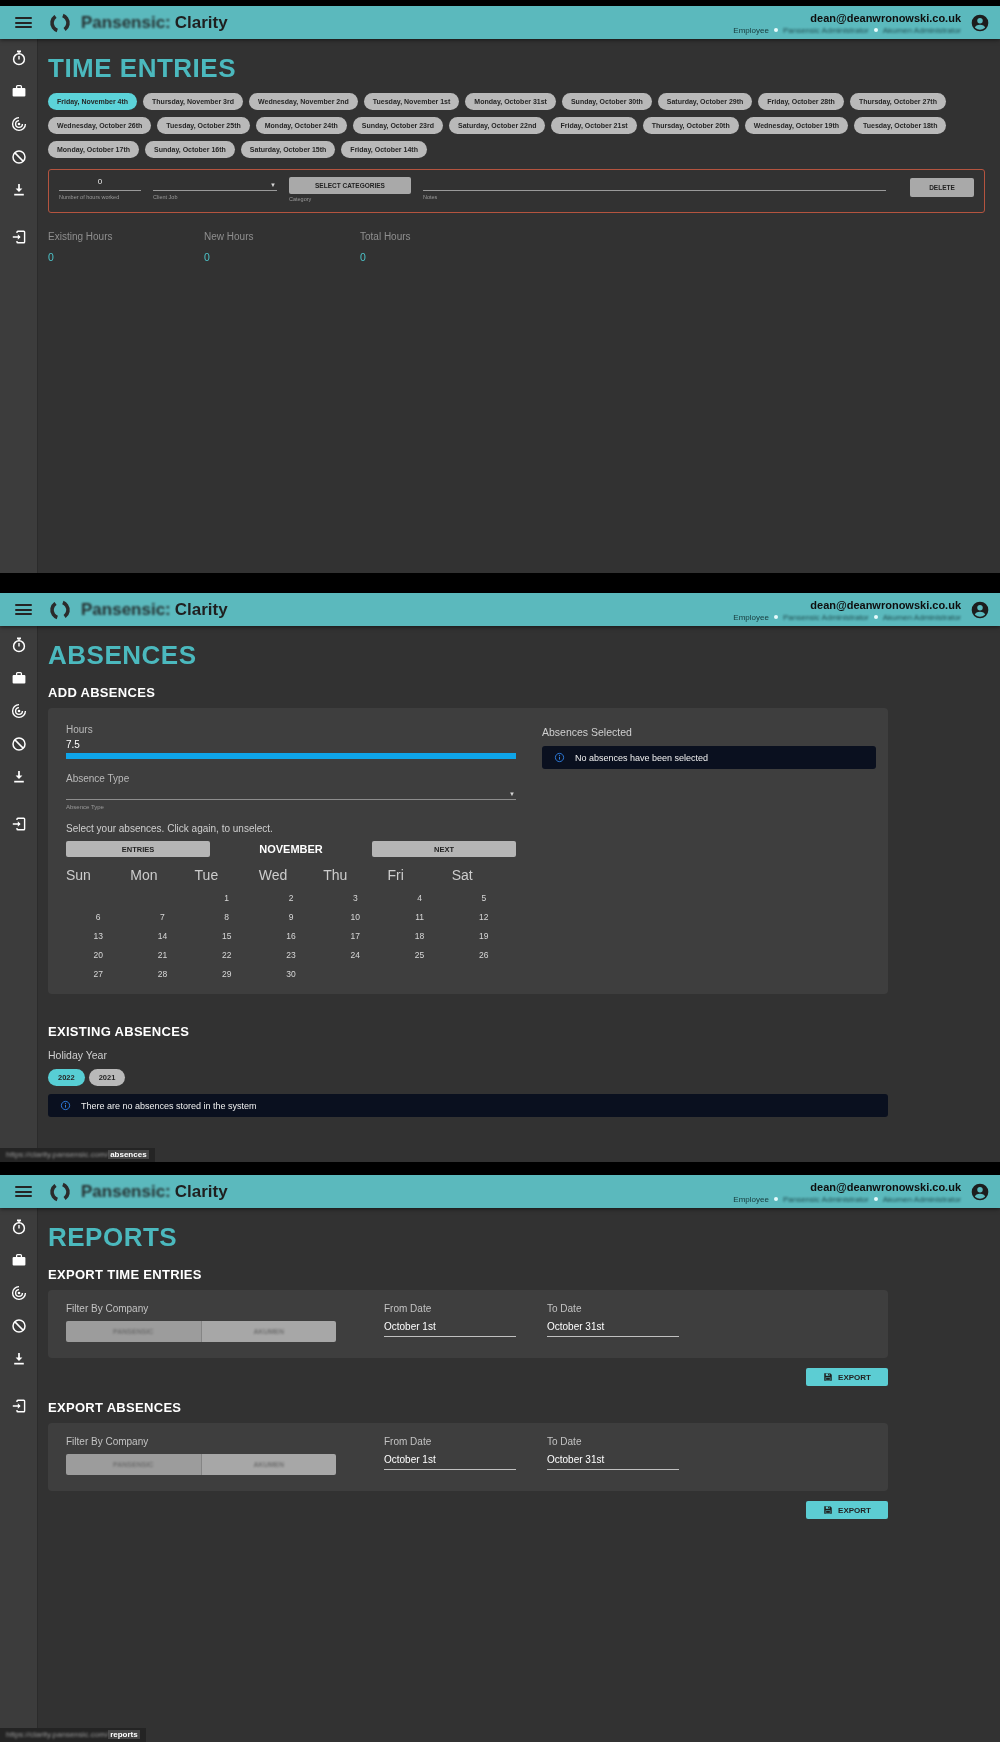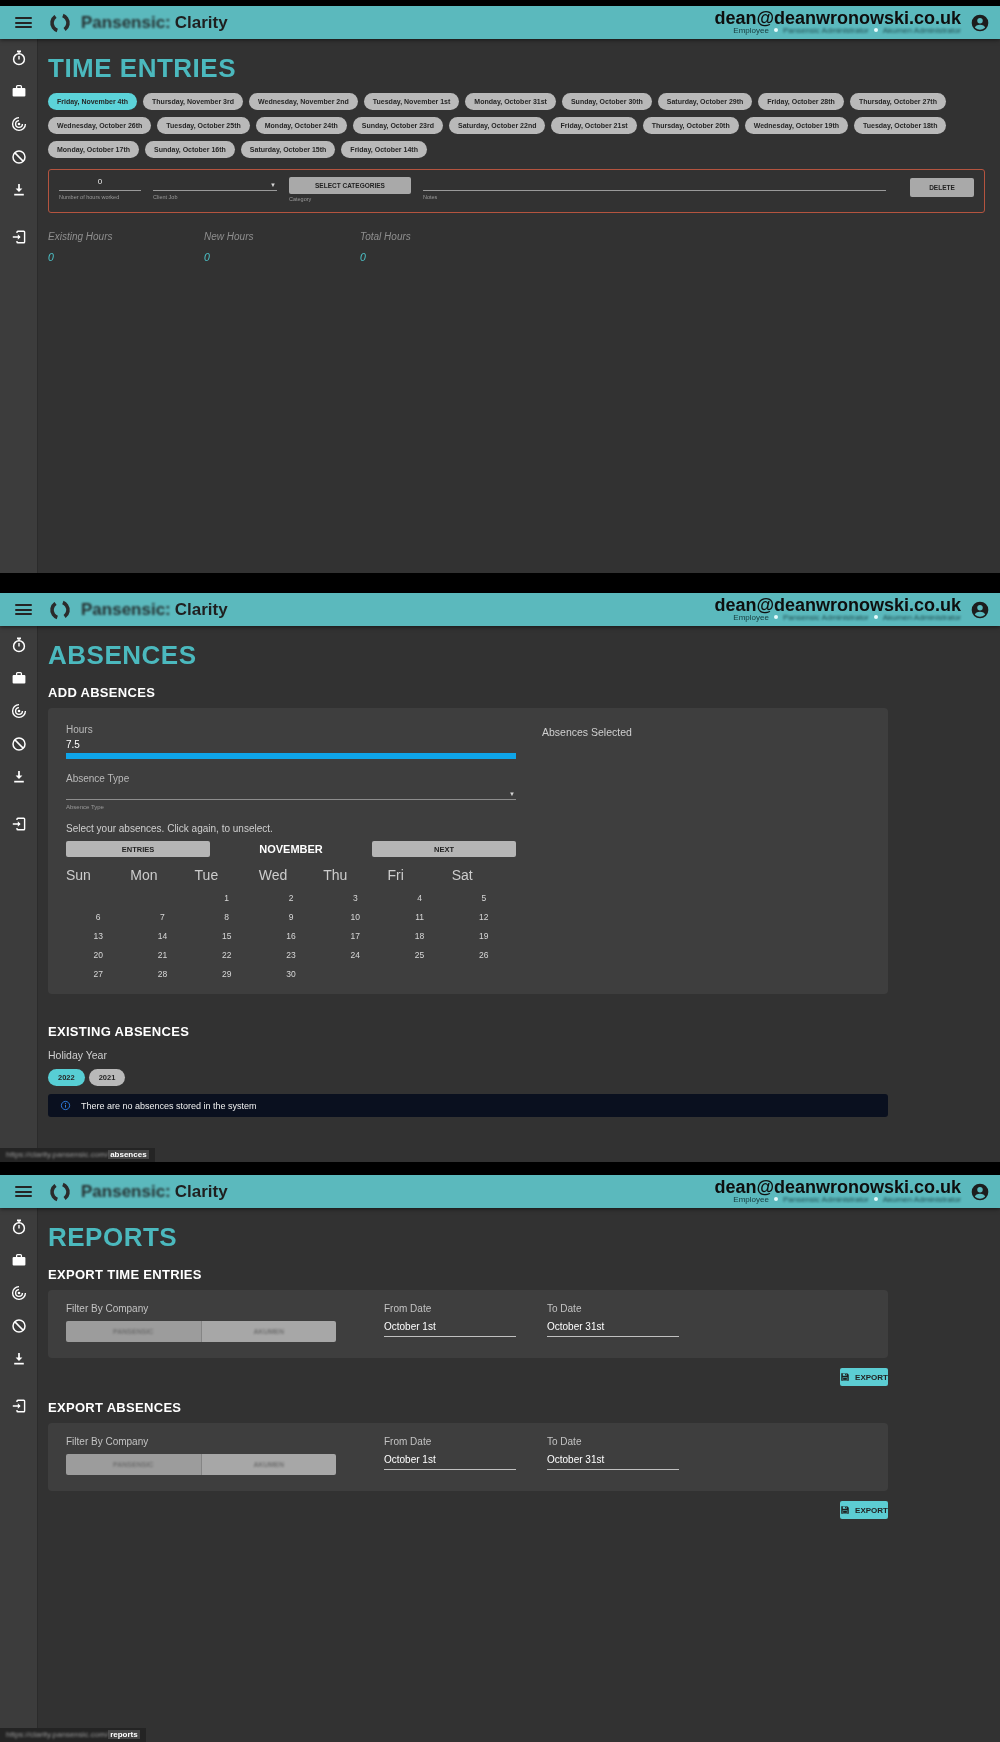--- a/index.html
+++ b/index.html
@@ -11,21 +11,21 @@
   .shot { position:absolute; left:0; width:1000px; }
   .appbar { position:relative; height:33px; background:#5bb9bd; display:flex; align-items:center;
             padding:0 10px; box-shadow:0 1px 4px rgba(0,0,0,.55); z-index:2; }
   .hamburger { width:17px; display:flex; flex-direction:column; gap:2.5px; margin:0 16px 0 5px; cursor:pointer; }
   .hamburger i { display:block; height:2px; background:#242424; border-radius:1px; }
   .logo { width:24px; height:24px; margin-right:9px; }
   .app-title { font-size:17px; color:#1f1f1f; white-space:nowrap; display:flex; gap:4px; }
   .app-title .pfx { font-weight:600; }
   .app-title b { font-weight:700; }
   .user-block { margin-left:auto; text-align:right; margin-right:9px; }
-  .email { font-size:18px; font-weight:700; color:#0e0e0e; line-height:14px; }
+  .email { font-size:11px; font-weight:700; color:#0e0e0e; line-height:14px; }
   .roles { font-size:8px; color:#173a3c; display:flex; align-items:center; justify-content:flex-end; gap:5px; margin-top:1px; }
   .roles .dot { width:4px; height:4px; border-radius:50%; background:#e7fbfc; display:inline-block; }
   .account { width:20px; height:20px; cursor:pointer; }
   .redacted { filter:blur(1.2px); opacity:.88; }
 
   
   .body { position:absolute; top:33px; left:0; right:0; bottom:0; background:#323232; display:flex; }
   .sidebar { width:38px; background:#3c3c3c; box-shadow:inset -1px 0 0 #2b2b2b;
              padding-top:11px; display:flex; flex-direction:column; align-items:center; gap:17px; flex:none; }
   .side-icon { width:16px; height:16px; cursor:pointer; }
@@ -59,21 +59,21 @@
   .cat-col { width:122px; display:flex; flex-direction:column; }
   .btn.cats { height:17px; width:100%; font-size:6.5px; background:#a9a9a9; }
   .cat-col .fl { margin-top:2px; }
   .btn.delete { width:64px; height:19px; font-size:6.5px; margin-left:12px; margin-top:1px; background:#a9a9a9; }
 
   .actions { display:flex; justify-content:flex-end; gap:3px; margin-top:12px; }
   .btn.addrow { height:17px; padding:0 11px; font-size:7.5px; }
   .btn.save { height:17px; padding:0 11px; font-size:7.5px; background:#5ccdd3; }
 
   .stats { display:flex; margin-top:18px; }
-  .stat { width:156px;font-style:italic; }
+  .stat { width:156px; }
   .stat-label { color:#8f8f8f; font-size:10px; }
   .stat-value { color:#4cc3c9; font-size:10.5px; margin-top:9px; }
 
   
   .panel { background:#3e3e3e; border-radius:4px; margin-top:8px; }
   .abs-panel { padding:16px 12px 14px 18px; display:flex; min-height:262px; }
   .abs-left { width:450px; flex:none; }
   .abs-right { flex:1; margin-left:26px; max-width:350px; }
   .ilabel { font-size:10px; color:#b9b9b9; }
   .ival { font-size:10px; color:#fff; margin-top:4px; border-bottom:6px solid #0ea5e9; padding-bottom:3px; }
@@ -114,21 +114,21 @@
   .segmented { display:flex; margin-top:7px; width:270px; border-radius:2px; overflow:hidden; }
   .seg { flex:1; height:21px; font-size:7px; font-weight:700; color:#696969; border:none;
          font-family:inherit; cursor:pointer; }
   .seg.s1 { background:#9c9c9c; border-right:1px solid #858585; }
   .seg.s2 { background:#a7a7a7; }
   .rcol2 { margin-left:40px; width:139px; flex:none; }
   .rcol3 { margin-left:24px; width:139px; flex:none; }
   .dval { font-size:10px; color:#fff; margin-top:7px; border-bottom:1px solid #c0c0c0;
           padding-bottom:4px; width:132px; cursor:text; }
   .export-row { display:flex; justify-content:flex-end; margin-top:10px; }
-  .btn.export { height:18px; padding:0 0; background:#5ccdd3; gap:5px; font-size:8px; }
+  .btn.export { height:18px; padding:0 17px; background:#5ccdd3; gap:5px; font-size:8px; }
   .btn.export svg { width:10px; height:10px; }
 </style>
 </head>
 <body>
 
 <div id="stage">
 
   <section class="shot" style="top:6px;height:567px;">
     <header class="appbar">
       <div class="hamburger">
@@ -412,20 +412,28 @@
                 <span class="cal-cell">29</span>
                 <span class="cal-cell">30</span>
                 <span class="cal-cell"></span>
                 <span class="cal-cell"></span>
                 <span class="cal-cell"></span>
               </div>
           </div>
 
           <div class="abs-right">
             <div class="sel-label">Absences Selected</div>
+            <div class="banner">
+              <svg viewBox="0 0 16 16">
+                <circle cx="8" cy="8" r="6" fill="none" stroke="#2f82e8" stroke-width="1.3"></circle>
+                <rect x="7.3" y="7" width="1.4" height="4" fill="#2f82e8"></rect>
+                <circle cx="8" cy="4.9" r="0.95" fill="#2f82e8"></circle>
+              </svg>
+              <span>No absences have been selected</span>
+            </div>
           </div>
         </div>
 
         <h2 class="mt46">EXISTING ABSENCES</h2>
         <div class="hy-label">Holiday Year</div>
         <div class="year-chips" id="year-chips">
             <span class="ychip sel">2022</span>
             <span class="ychip">2021</span>
           </div>
 

